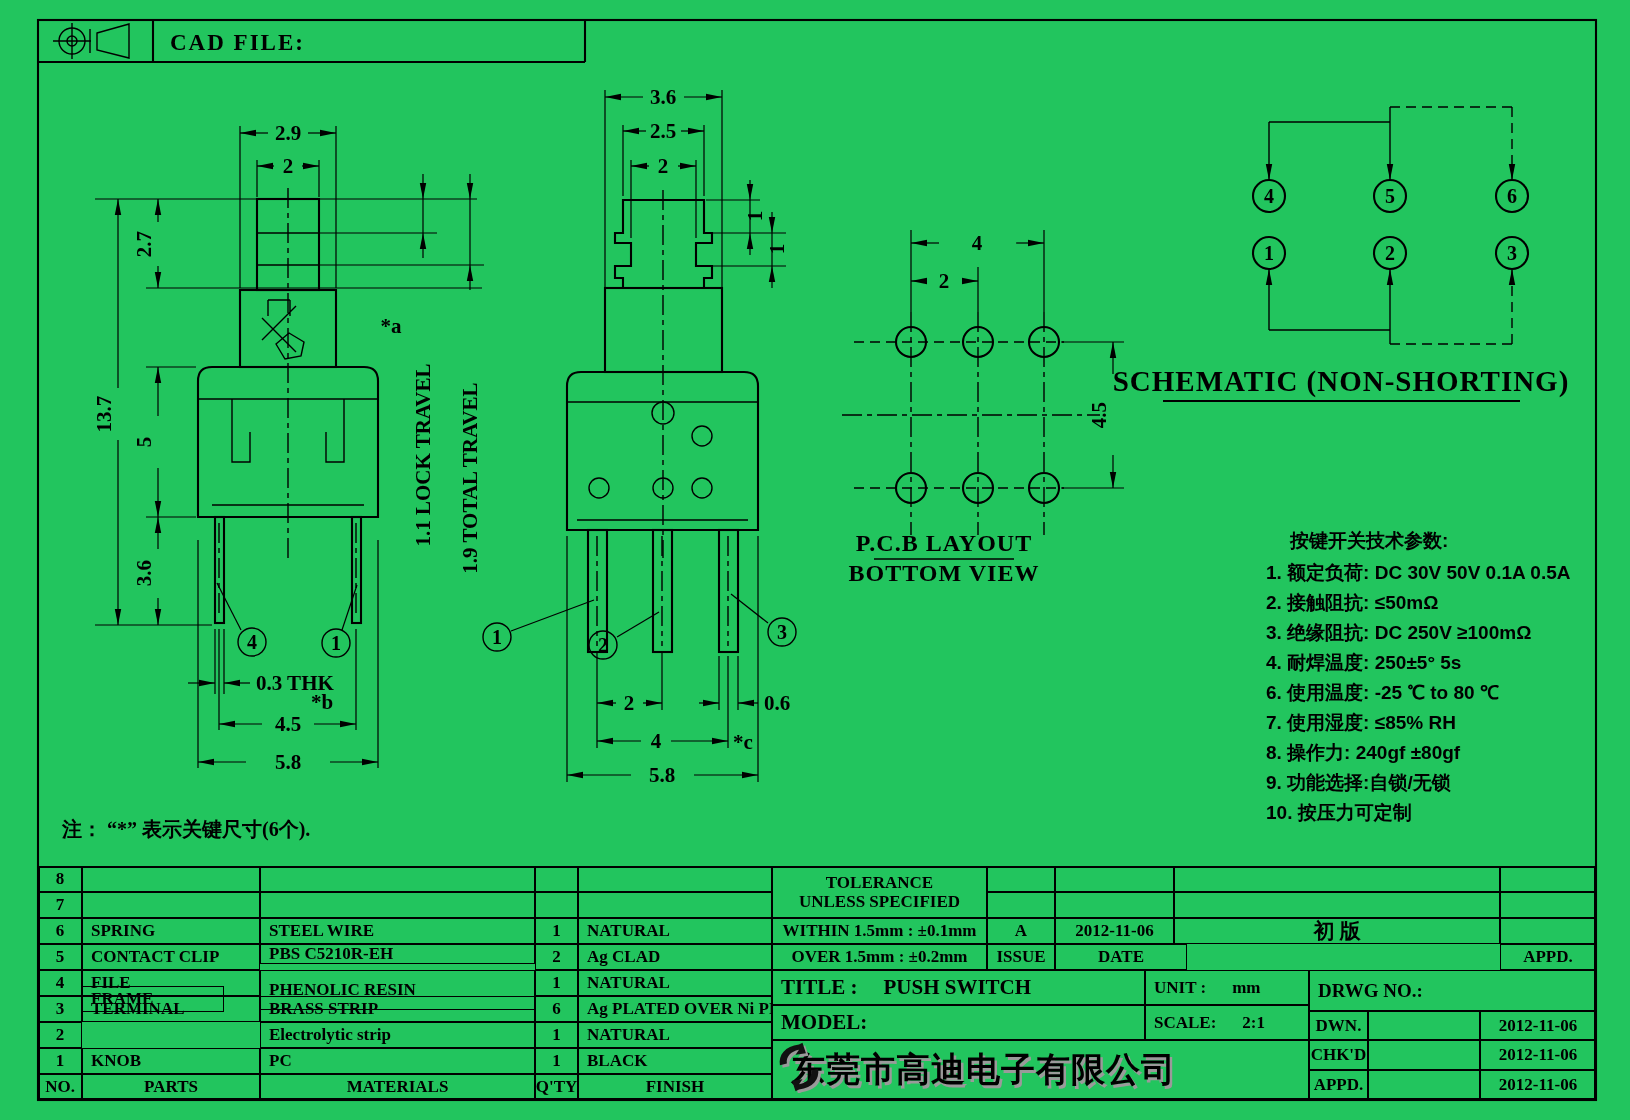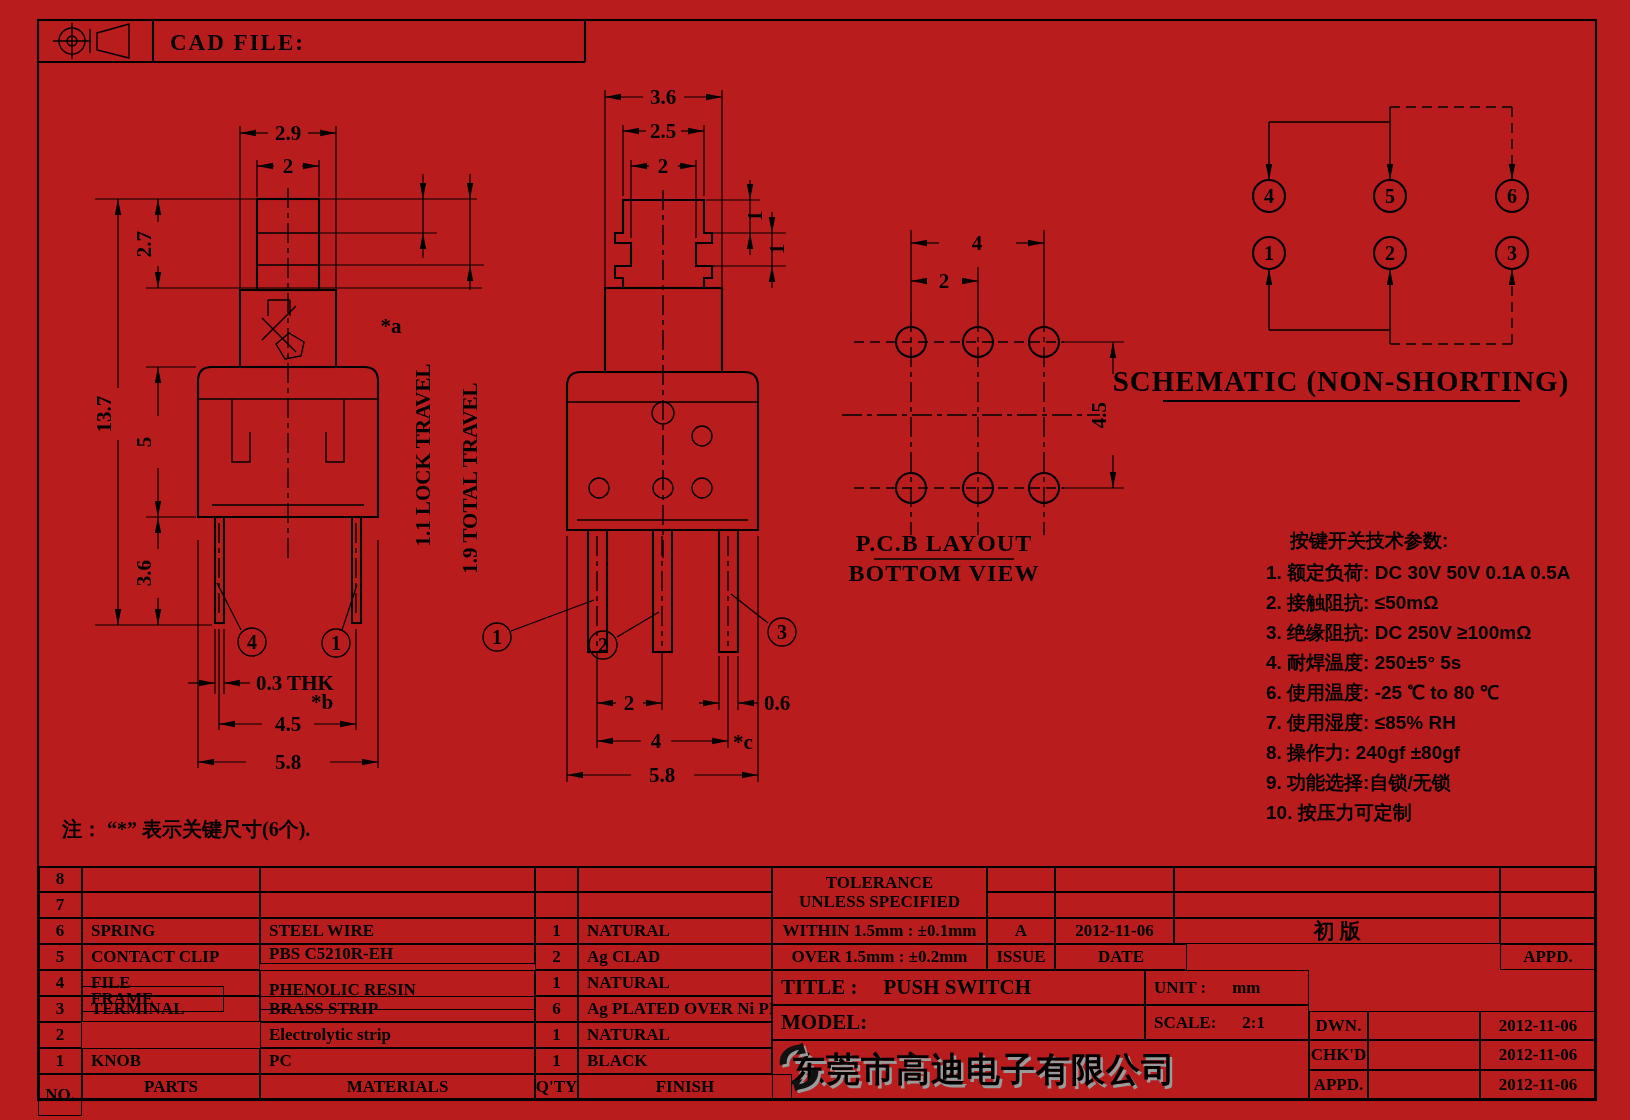--- a/index.html
+++ b/index.html
@@ -1,16 +1,16 @@
 <!DOCTYPE html>
 <html><head>
 <meta charset="utf-8">
 <style>
   html,body{margin:0;padding:0;background:#fff;}
-  .page{position:relative;width:1630px;height:1120px;background:#b91c1c;overflow:hidden;
+  .page{position:relative;width:1630px;height:1120px;background:#22c55e;overflow:hidden;
         font-family:"Liberation Serif",serif;color:#000;}
   svg{position:absolute;left:0;top:0;}
   .s1{stroke:#000;stroke-width:1.4;fill:none}
   .s2{stroke:#000;stroke-width:2.1;fill:none}
   .sd{stroke:#000;stroke-width:1.2;fill:none}
   .dsh{stroke-dasharray:10 6}
   .cl{stroke-dasharray:20 5 5 5}
   text{fill:#000}
   .dt{font:bold 21px "Liberation Serif",serif;text-anchor:middle}
   .dts{font:bold 21px "Liberation Serif",serif;text-anchor:start}
@@ -340,25 +340,25 @@
 <div class="cell l" style="left:260px;top:1022px;width:275px;height:26px">Electrolytic strip</div>
 <div class="cell c" style="left:535px;top:1022px;width:43px;height:26px">1</div>
 <div class="cell l" style="left:578px;top:1022px;width:194px;height:26px">NATURAL</div>
 
 <div class="cell c" style="left:38px;top:1048px;width:44px;height:26px">1</div>
 <div class="cell l" style="left:82px;top:1048px;width:178px;height:26px">KNOB</div>
 <div class="cell l" style="left:260px;top:1048px;width:275px;height:26px">PC</div>
 <div class="cell c" style="left:535px;top:1048px;width:43px;height:26px">1</div>
 <div class="cell l" style="left:578px;top:1048px;width:194px;height:26px">BLACK</div>
 
-<div class="cell c" style="left:38px;top:1074px;width:44px;height:42px">NO.</div>
+<div class="cell c" style="left:38px;top:1074px;width:44px;height:26px">NO.</div>
 <div class="cell c" style="left:82px;top:1074px;width:178px;height:26px">PARTS</div>
 <div class="cell c" style="left:260px;top:1074px;width:275px;height:26px">MATERIALS</div>
 <div class="cell c" style="left:535px;top:1074px;width:43px;height:26px">Q'TY</div>
-<div class="cell c" style="left:578px;top:1074px;width:214px;height:26px">FINISH</div>
+<div class="cell c" style="left:578px;top:1074px;width:194px;height:26px">FINISH</div>
 
 <div class="cell c col" style="left:772px;top:866px;width:215px;height:52px">
   <span>TOLERANCE</span>
   <span>UNLESS  SPECIFIED</span>
 </div>
 <div class="cell" style="left:987px;top:866px;width:68px;height:26px"></div>
 <div class="cell" style="left:987px;top:892px;width:68px;height:26px"></div>
 <div class="cell" style="left:1055px;top:866px;width:119px;height:26px"></div>
 <div class="cell" style="left:1055px;top:892px;width:119px;height:26px"></div>
 <div class="cell" style="left:1174px;top:866px;width:326px;height:26px"></div>
@@ -398,20 +398,21 @@
       <path d="M30,56 C46,54 54,44 52,32 L44,34 C45,42 40,48 30,50 L34,44 L22,46 L26,58 Z"></path>
     </g>
     <g fill="#111">
       <path d="M30,4 C14,6 6,16 8,28 L16,26 C15,18 20,12 30,10 L26,16 L38,14 L34,2 Z"></path>
       <path d="M30,56 C46,54 54,44 52,32 L44,34 C45,42 40,48 30,50 L34,44 L22,46 L26,58 Z"></path>
     </g>
   </svg>
   <span class="nm">东莞市高迪电子有限公司</span>
 </div>
 
+<div class="cell l" style="left:1309px;top:970px;width:287px;height:41px;font-size:19px">DRWG NO.:</div>
 <div class="cell c" style="left:1309px;top:1011px;width:59px;height:29px">DWN.</div>
 <div class="cell" style="left:1368px;top:1011px;width:112px;height:29px"></div>
 <div class="cell c" style="left:1480px;top:1011px;width:116px;height:29px">2012-11-06</div>
 <div class="cell c" style="left:1309px;top:1040px;width:59px;height:30px">CHK'D</div>
 <div class="cell" style="left:1368px;top:1040px;width:112px;height:30px"></div>
 <div class="cell c" style="left:1480px;top:1040px;width:116px;height:30px">2012-11-06</div>
 <div class="cell c" style="left:1309px;top:1070px;width:59px;height:30px">APPD.</div>
 <div class="cell" style="left:1368px;top:1070px;width:112px;height:30px"></div>
 <div class="cell c" style="left:1480px;top:1070px;width:116px;height:30px">2012-11-06</div>
 

